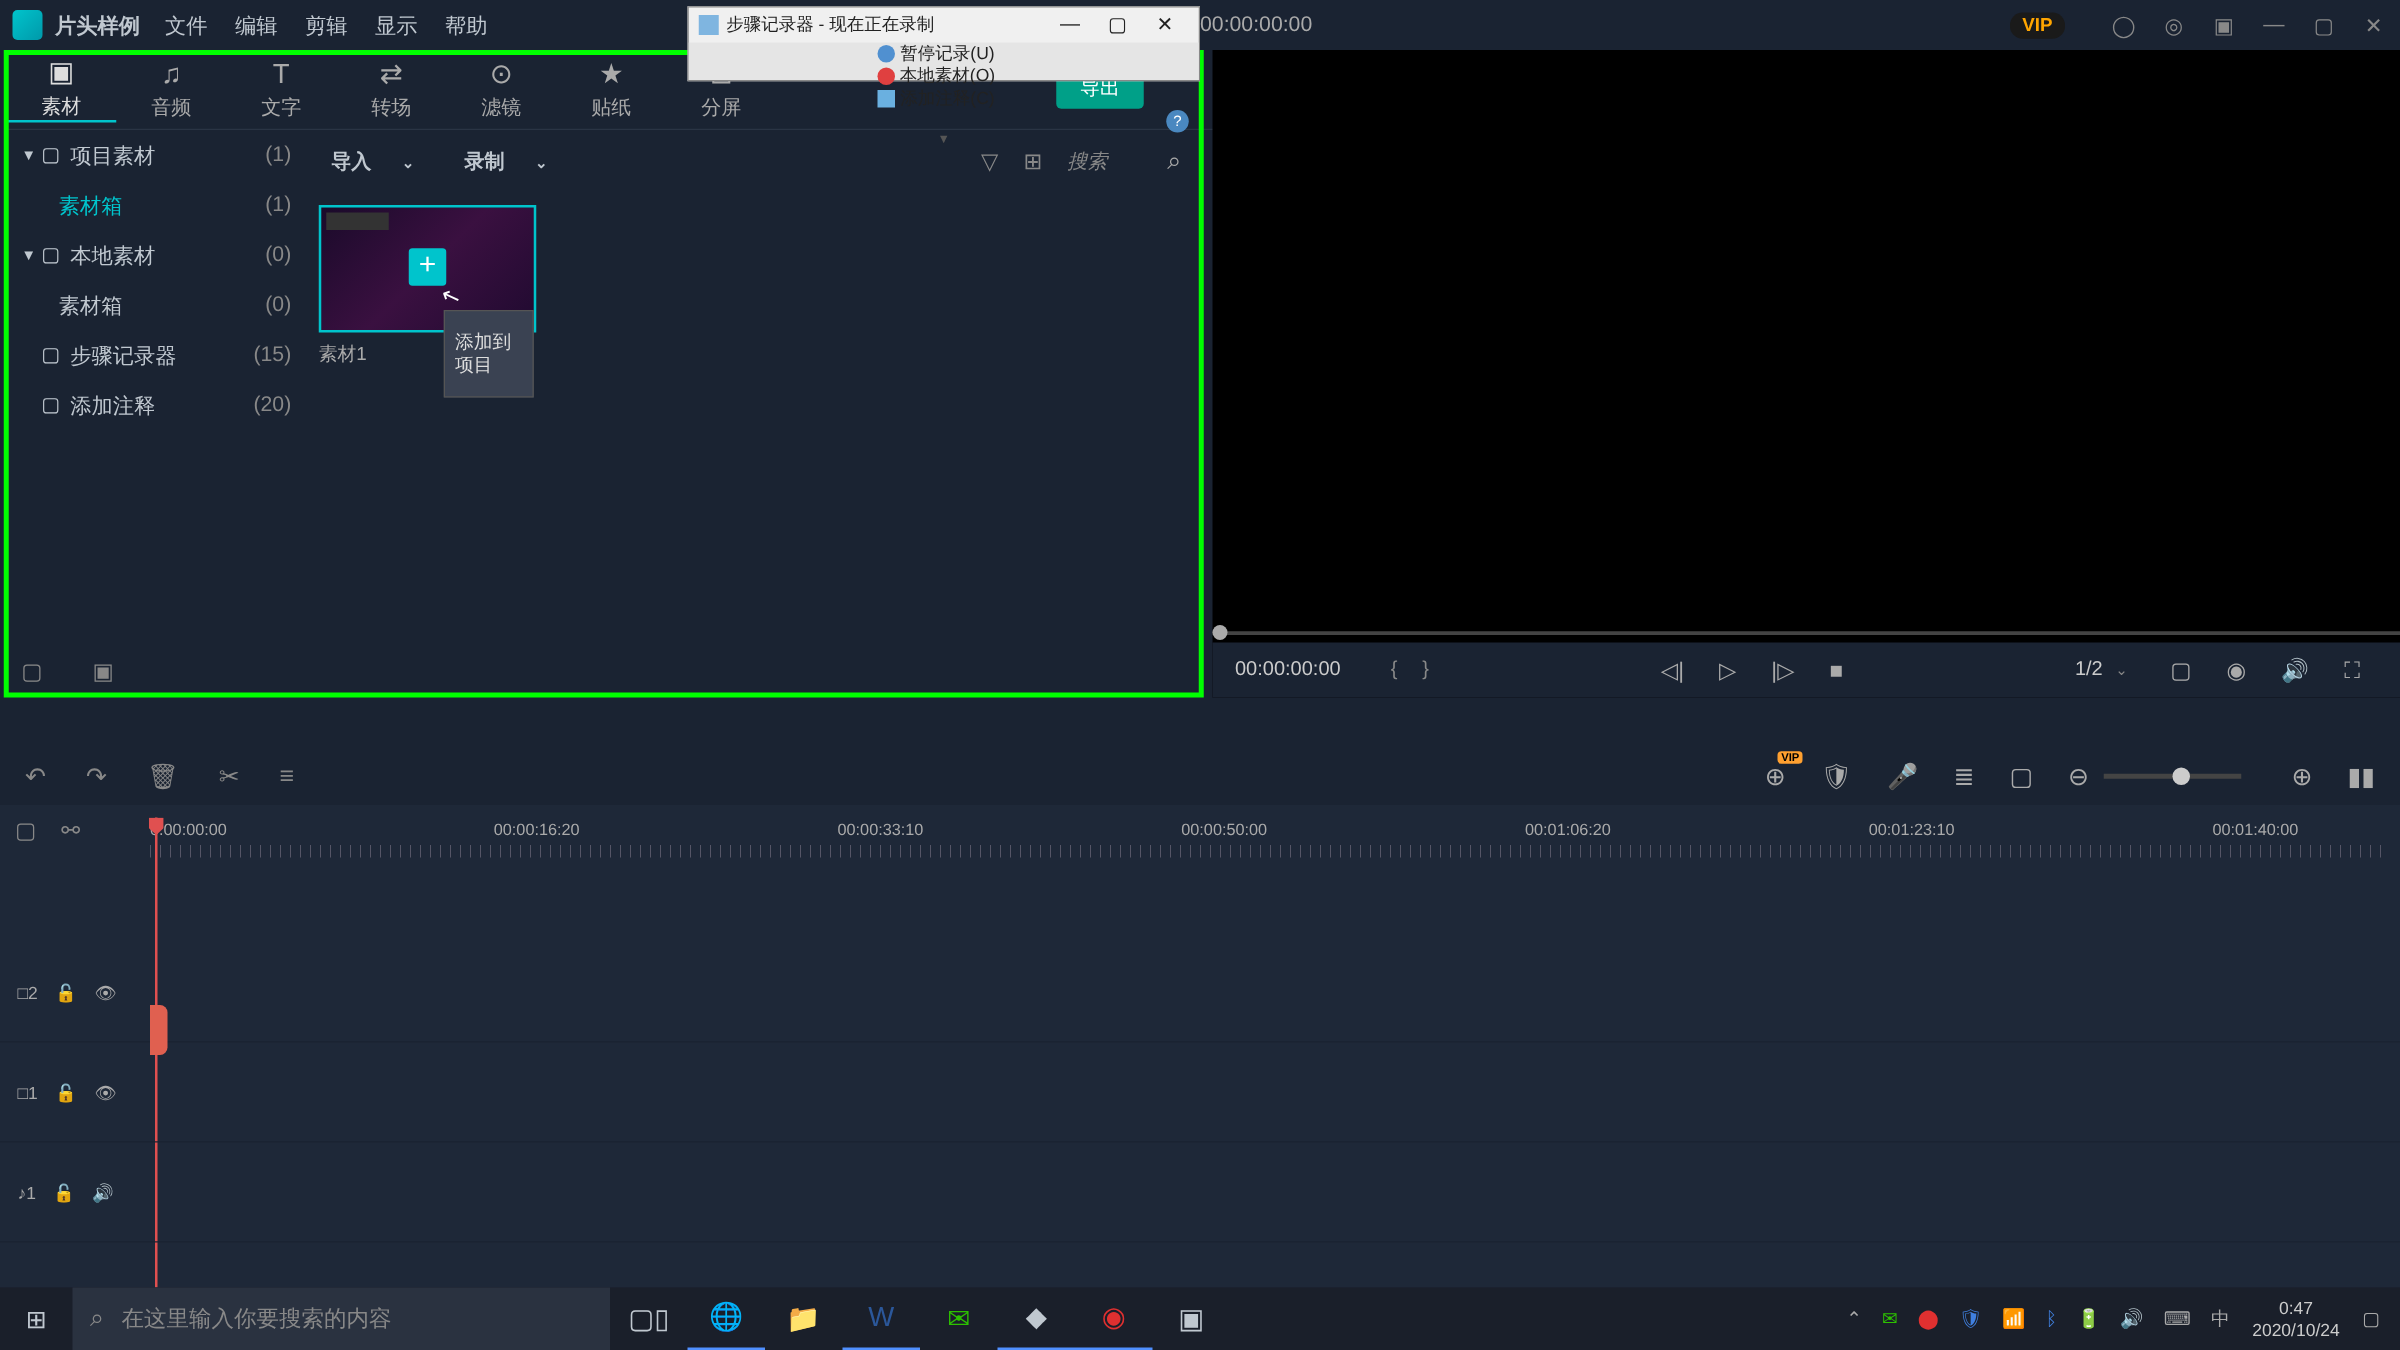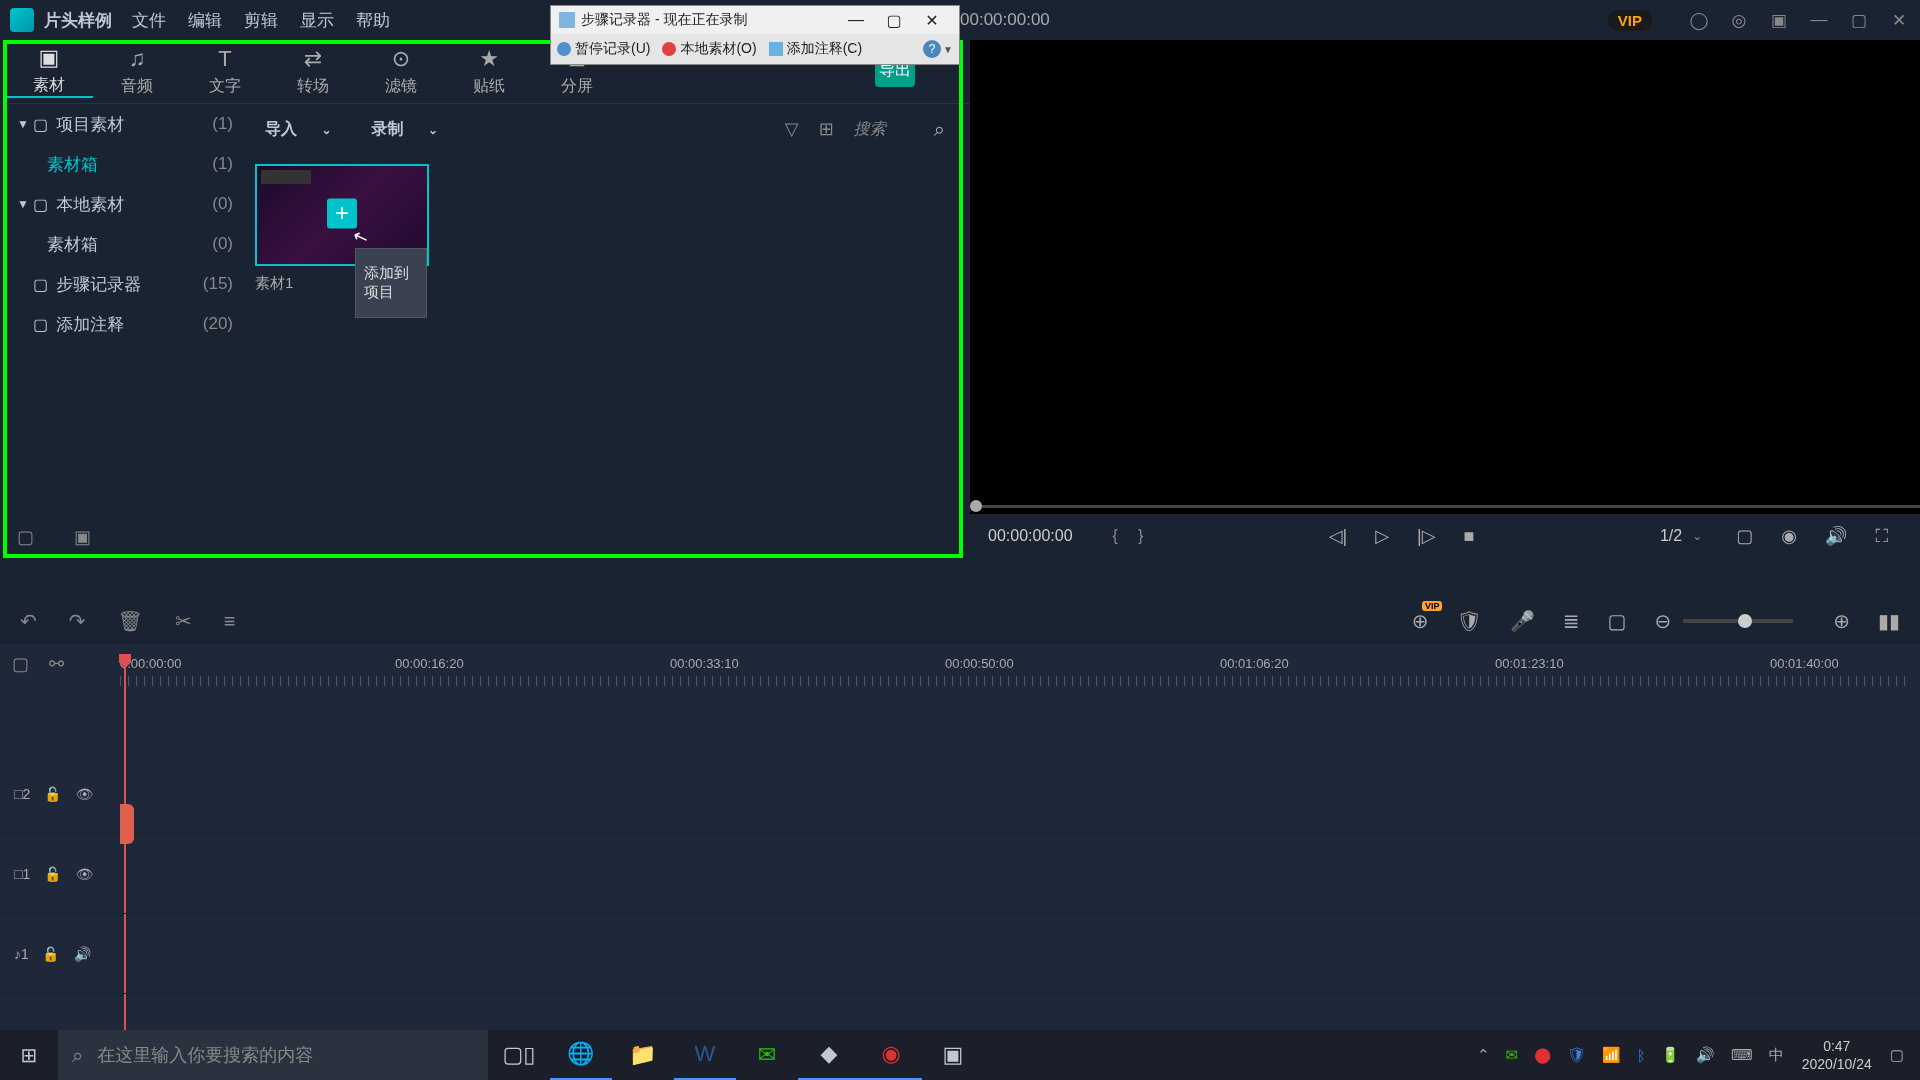--- a/index.html
+++ b/index.html
@@ -14,39 +14,39 @@
 .menubar .timecode { font-size: 17px; color: #aaa; margin-left: 540px; position: absolute; left: 420px; }
 .menubar .vip { background: #1a1a1a; color: #ffa500; font-weight: bold; padding: 2px 10px; border-radius: 10px; font-size: 15px; margin-right: 18px; }
 .menubar .top-icon { width: 22px; height: 22px; margin-left: 18px; cursor: pointer; color: #888; display: flex; align-items: center; justify-content: center; }
 
 
 .recorder-window { position: absolute; top: 5px; left: 550px; width: 410px; background: #f0f0f0; border: 1px solid #888; z-index: 100; }
 .recorder-title { height: 28px; display: flex; align-items: center; padding: 0 8px; font-size: 14px; color: #222; }
 .recorder-title .rt-icon { width: 16px; height: 16px; background: #7fb5e0; margin-right: 6px; }
 .recorder-title .rt-text { flex: 1; }
 .recorder-title .rt-btn { width: 38px; text-align: center; cursor: pointer; font-size: 16px; }
-.recorder-toolbar { height: 30px; background: #e5e5e5; display: flex; align-items: center; padding: 0 6px; font-size: 14px; color: #222; }
+.recorder-toolbar { height: 30px; background: #e5e5e5; display: flex; align-items: center; padding: 0 6px; font-size: 14px; color: #222; flex-direction: column; }
 .recorder-toolbar .rb-item { display: flex; align-items: center; margin-right: 12px; cursor: pointer; }
 .recorder-toolbar .rb-icon { width: 14px; height: 14px; border-radius: 50%; margin-right: 4px; }
 .rb-pause { background: #5090d0; }
 .rb-stop { background: #e04040; }
 .rb-note { width: 14px; height: 14px; background: #6ab0e0; margin-right: 4px; }
 .rb-help { width: 18px; height: 18px; border-radius: 50%; background: #4a88c0; color: white; text-align: center; font-size: 12px; margin-left: auto; margin-right: 2px; line-height: 18px; }
 .rb-arrow { font-size: 10px; color: #555; }
 
 
 .main-area { position: absolute; top: 40px; left: 0; right: 0; bottom: 0; }
 .green-highlight { position: absolute; top: 0; left: 3px; width: 960px; height: 518px; border: 4px solid #00ff00; z-index: 50; pointer-events: none; }
 
 
 .tab-row { position: absolute; top: 0; left: 5px; right: 0; height: 64px; display: flex; align-items: center; border-bottom: 1px solid #2a3444; }
 .tab { width: 88px; text-align: center; cursor: pointer; font-size: 16px; color: #aaa; }
 .tab.active { color: #ddd; border-bottom: 2px solid #00c4cc; }
 .tab .tab-icon { display: block; margin: 0 auto 4px; font-size: 22px; height: 26px; }
-.export-btn { position: absolute; right: 1005px; top: 14px; background: #00a088; color: #fff; padding: 6px 4px; border-radius: 4px; font-size: 16px; cursor: pointer; }
+.export-btn { position: absolute; right: 1005px; top: 14px; background: #00a088; color: #fff; padding: 6px 19px; border-radius: 4px; font-size: 16px; cursor: pointer; }
 
 
 .sidebar { position: absolute; top: 64px; left: 5px; width: 240px; height: 454px; }
 .side-item { height: 40px; display: flex; align-items: center; padding: 0 12px; font-size: 17px; cursor: pointer; }
 .side-item .si-arrow { font-size: 12px; margin-right: 4px; width: 12px; }
 .side-item .si-icon { margin-right: 8px; font-size: 16px; }
 .side-item .si-label { flex: 1; }
 .side-item .si-count { color: #888; }
 .side-item.indent { padding-left: 42px; }
 .side-item.active { color: #00c4cc; }

